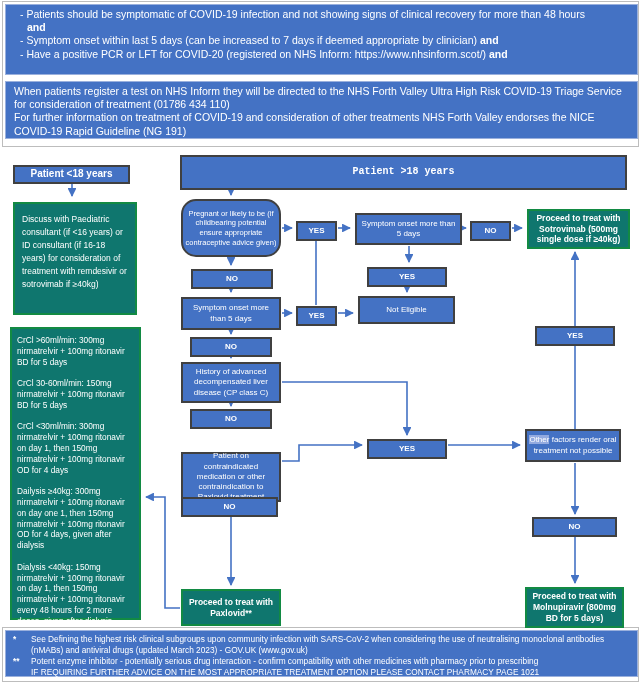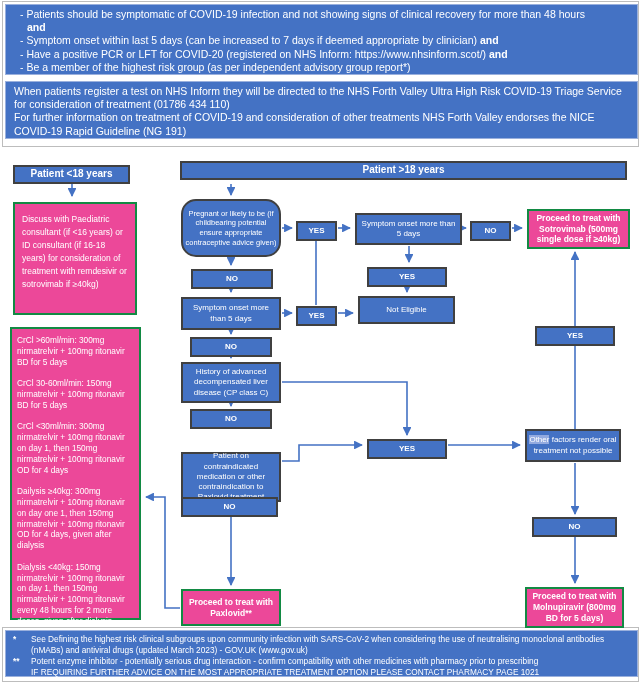--- a/index.html
+++ b/index.html
@@ -9,21 +9,21 @@
   .box-blue-lg{position:absolute;background:#4472C4;color:#fff;border:1px solid #9ab0dd;
                box-sizing:border-box;font-size:10.5px;line-height:13.2px;padding:3px 8px;}
   .bullet{padding-left:13px;text-indent:-7px;}
   .and-block{display:block;text-indent:0;}
   strong{font-weight:bold;}
   .node{position:absolute;background:#4472C4;color:#fff;border:2px solid #404040;
         display:flex;align-items:center;justify-content:center;text-align:center;
         font-size:8px;line-height:1.28;box-sizing:border-box;padding:1px 2px;}
   .hdr{font-weight:bold;font-size:10px;}
   .lbl{font-weight:bold;font-size:8px;padding:8px;}
-  .green{background:#ec4899;border-color:#128a43;}
+  .green{background:#0f766e;border-color:#128a43;}
   .proceed{font-weight:bold;font-size:8.5px;}
   .blocktext{display:block;text-align:left;}
   .crcl-box{font-size:8.3px;line-height:10.8px;padding:6px 5px;white-space:pre-line;}
   .paed-box{font-size:8.5px;line-height:13px;padding:9px 7px;}
   .preg{font-size:7.5px;padding:1px;border-radius:15px;}
   .hl{background:#93aadf;}
   #connectors{position:absolute;left:0;top:0;z-index:1;}
   .node,.box-blue-lg{z-index:2;}
   .fnbox{position:absolute;background:#4472C4;color:#fff;border:1px solid #9ab0dd;
          box-sizing:border-box;font-size:8.3px;line-height:11px;padding:3px 6px;}
@@ -34,21 +34,20 @@
 <body>
 
 <div id="canvas">
 
   <div class="frame" style="left:2px;top:1px;width:637px;height:146px;"></div>
 
   <div class="box-blue-lg" style="left:5px;top:4px;width:633px;height:71px;">
     <div class="bullet"><span>- Patients should be symptomatic of COVID-19 infection and not showing signs of clinical recovery for more than 48 hours</span><strong class="and-block">and</strong></div>
     <div class="bullet"><span>- Symptom onset within last 5 days (can be increased to 7 days if deemed appropriate by clinician)</span> <strong>and</strong></div>
     <div class="bullet"><span>- Have a positive PCR or LFT for COVID-20 (registered on NHS Inform: https://www.nhsinform.scot/)</span> <strong>and</strong></div>
-    <div class="bullet">- Be a member of the highest risk group (as per independent advisory group report*)</div>
   </div>
 
   <div class="box-blue-lg" style="left:5px;top:81px;width:633px;height:58px;">
     <div>When patients register a test on NHS Inform they will be directed to the NHS Forth Valley Ultra High Risk COVID-19 Triage Service for consideration of treatment (01786 434 110)</div>
     <div>For further information on treatment of COVID-19 and consideration of other treatments NHS Forth Valley endorses the NICE COVID-19 Rapid Guideline (NG 191)</div>
   </div>
 
   <svg id="connectors" width="643" height="684" viewBox="0 0 643 684">
     <defs>
       <marker id="ah" viewBox="0 0 10 10" refX="9" refY="5" markerWidth="6.5" markerHeight="5.5" orient="auto">
@@ -79,21 +78,21 @@
       <line x1="231" y1="490" x2="231" y2="494" marker-end="url(#ah)"></line>
       <line x1="231" y1="513" x2="231" y2="585" marker-end="url(#ah)"></line>
       <line x1="575" y1="429" x2="575" y2="252" marker-end="url(#ah)"></line>
       <line x1="575" y1="463" x2="575" y2="514" marker-end="url(#ah)"></line>
       <line x1="575" y1="533" x2="575" y2="583" marker-end="url(#ah)"></line>
       <polyline points="180,608 165,608 165,497 146,497" marker-end="url(#ah)"></polyline>
     </g>
   </svg>
 
   <div class="node hdr" style="left:13px;top:165px;width:117px;height:19px;">Patient &lt;18 years</div>
-  <div class="node hdr" style="left:180px;top:161px;width:447px;height:19px;">Patient &gt;18 years</div>
+  <div class="node hdr" style="left:180px;top:155px;width:447px;height:35px;font-family:Liberation Mono, monospace;">Patient &gt;18 years</div>
 
   <div class="node green blocktext paed-box" style="left:13px;top:202px;width:124px;height:113px;">Discuss with Paediatric consultant (if &lt;16 years) or ID consultant (if 16-18 years) for consideration of treatment with remdesivir or sotrovimab if ≥40kg)</div>
 
   <div class="node preg" style="left:181px;top:199px;width:100px;height:58px;">Pregnant or likely to be (if childbearing potential ensure appropriate contraceptive advice given)</div>
   <div class="node lbl" style="left:296px;top:221px;width:41px;height:14px;">YES</div>
   <div class="node" style="left:355px;top:213px;width:107px;height:32px;">Symptom onset more than 5 days</div>
   <div class="node lbl" style="left:470px;top:221px;width:41px;height:14px;">NO</div>
   <div class="node green proceed" style="left:527px;top:209px;width:103px;height:40px;">Proceed to treat with Sotrovimab (500mg single dose if ≥40kg)</div>
 
   <div class="node lbl" style="left:367px;top:267px;width:80px;height:14px;">YES</div>

